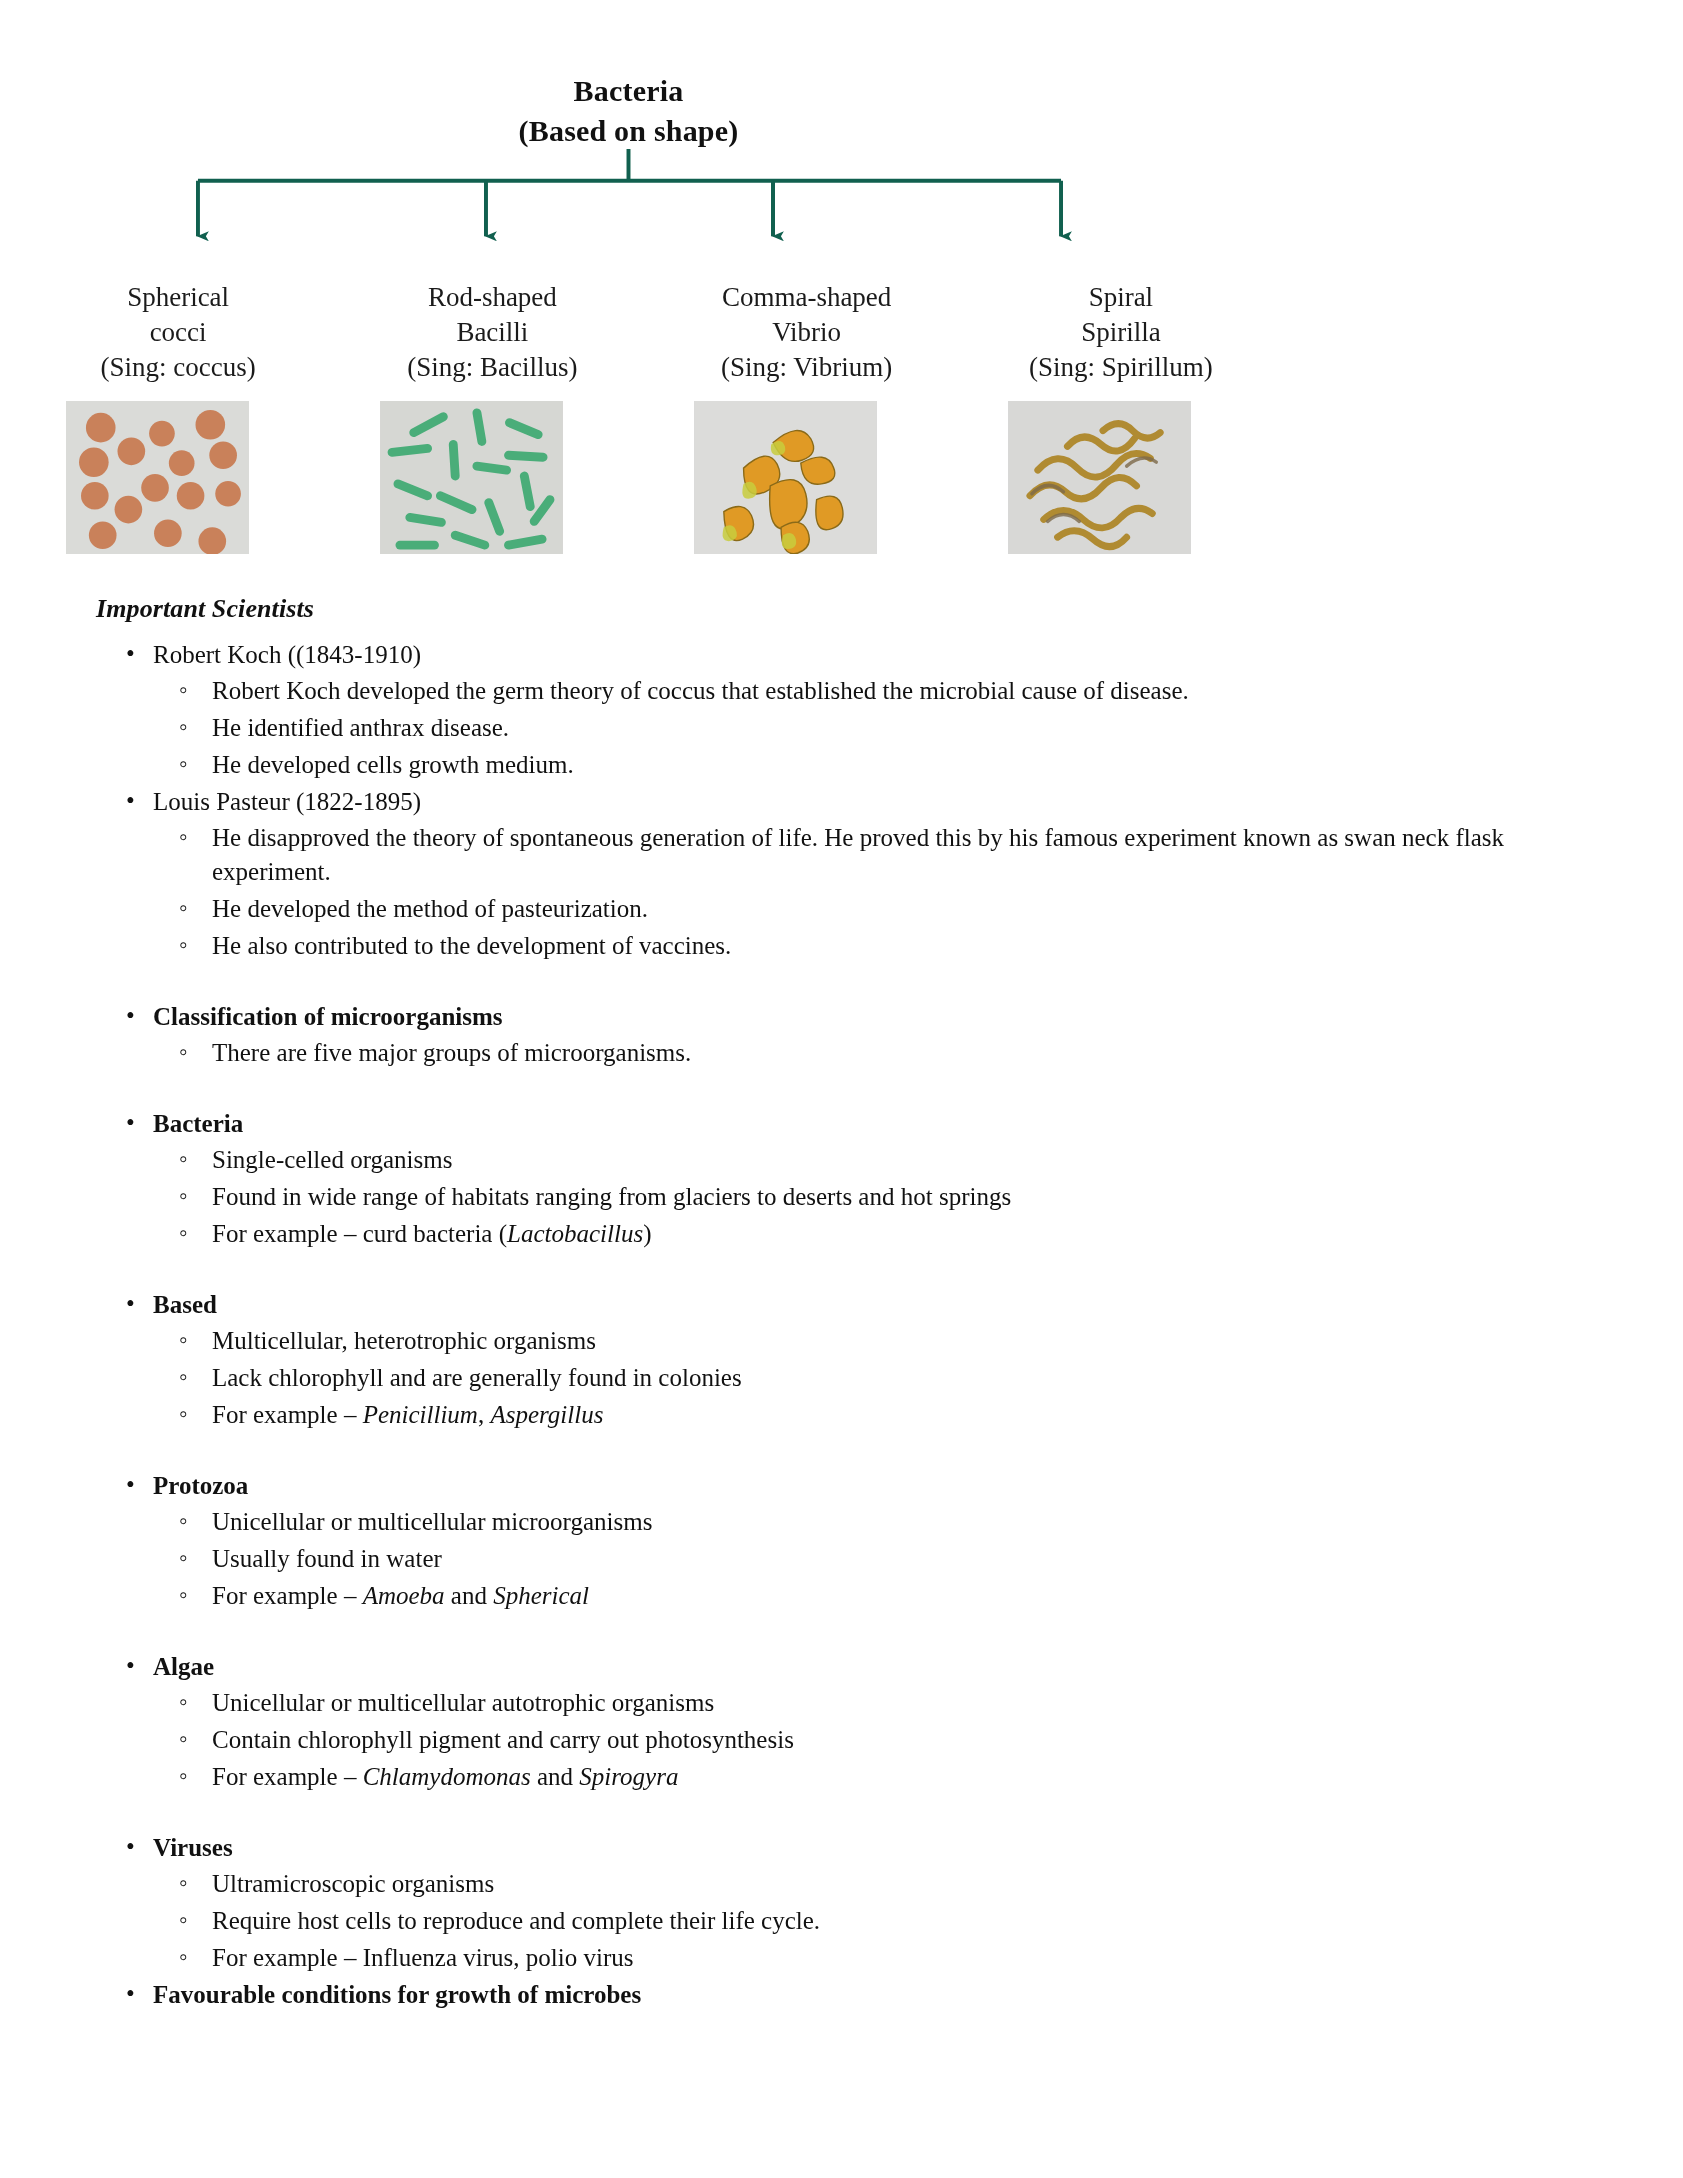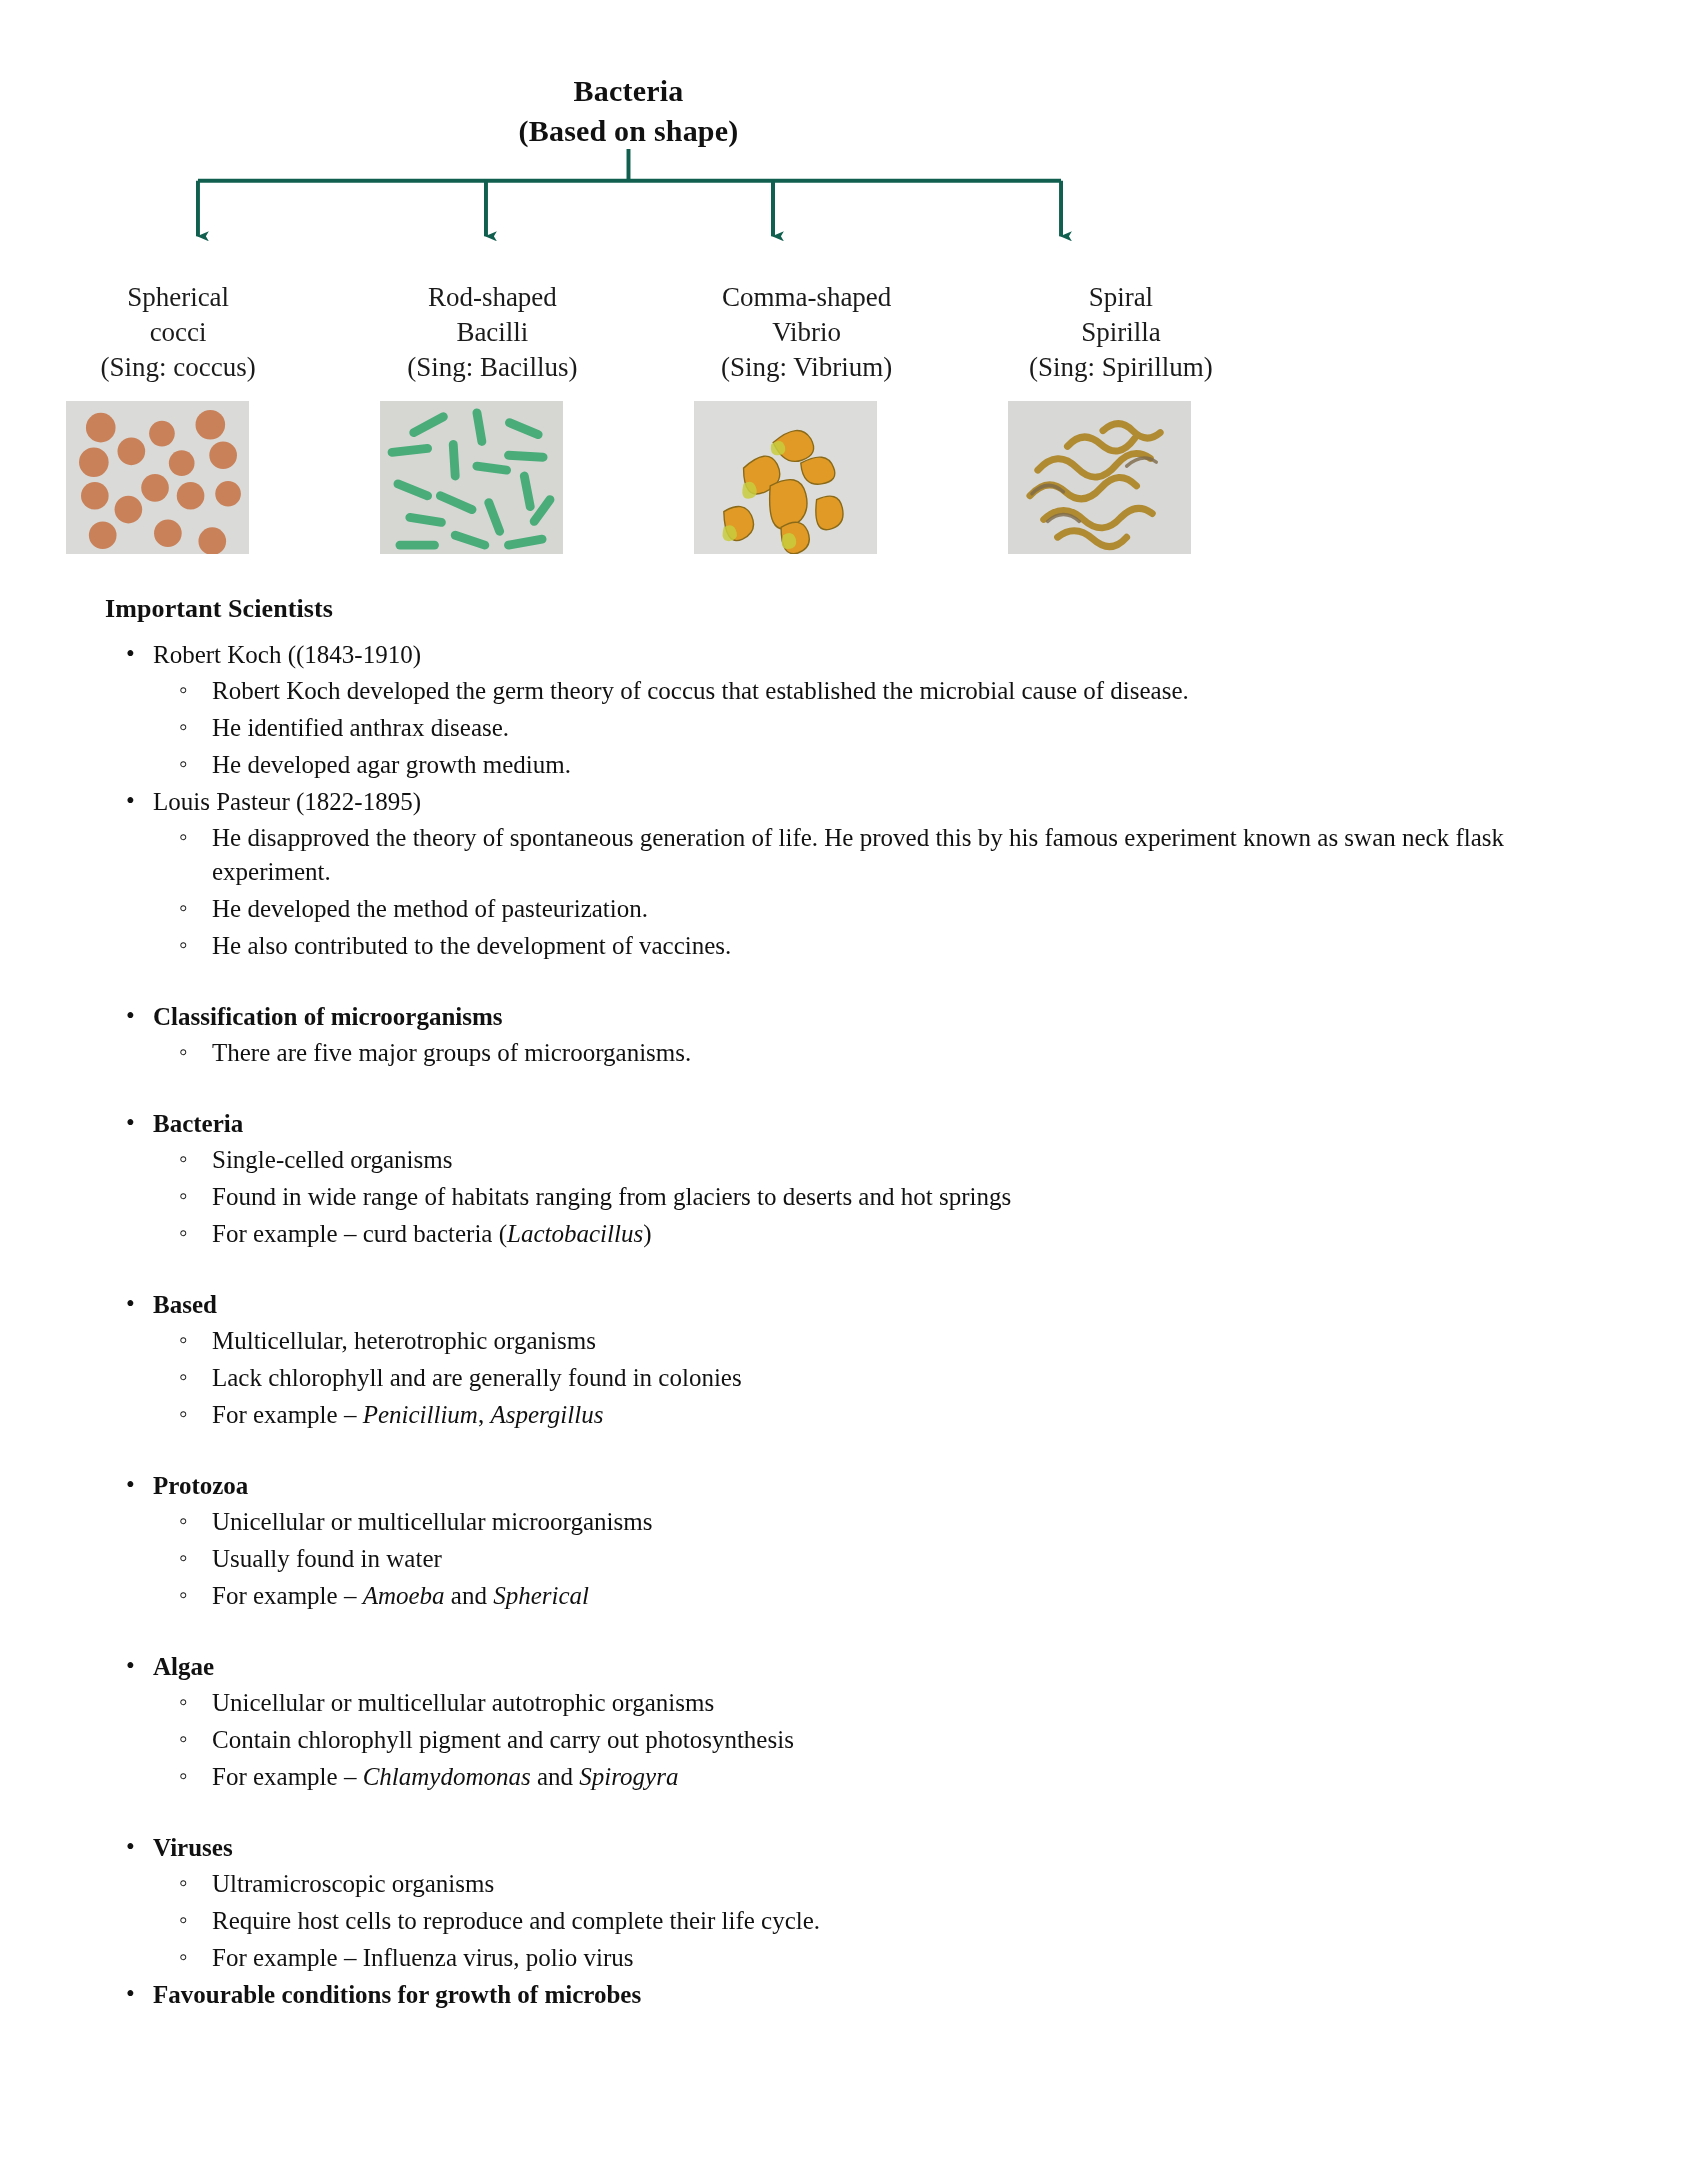--- a/index.html
+++ b/index.html
@@ -85,22 +85,23 @@
     top: 594px;
     left: 0;
     width: 1683px;
     padding: 0 89px 0 91px;
     box-sizing: border-box;
   }
 
   .section-heading {
     font-weight: bold;
     font-size: 26px;
-    margin: 0 0 14px 14px;
+    margin: 0 0 14px 5px;
     letter-spacing: 0.1px;
+    font-style: italic;
   }
 
   ul.lvl1 {
     list-style: none;
     margin: 1px;
     padding: 0;
   }
   ul.lvl1 > li.l1 {
     position: relative;
     padding-left: 61px;
@@ -288,21 +289,21 @@
   <div class="notes">
 
     <div class="section-heading">Important Scientists</div>
 
     <ul class="lvl1" id="notes-list">
         <li class="l1">
           <span class="l1-text">Robert Koch ((1843-1910)</span>
           <ul class="lvl2">
             <li class="l2">Robert Koch developed the germ theory of coccus that established the microbial cause of disease.</li>
             <li class="l2">He identified anthrax disease.</li>
-            <li class="l2">He developed agar growth medium.</li>
+            <li class="l2">He developed cells growth medium.</li>
           </ul>
         </li>
         <li class="l1">
           <span class="l1-text">Louis Pasteur (1822-1895)</span>
           <ul class="lvl2">
             <li class="l2">He disapproved the theory of spontaneous generation of life. He proved this by his famous experiment known as swan neck flask experiment.</li>
             <li class="l2">He developed the method of pasteurization.</li>
             <li class="l2">He also contributed to the development of vaccines.</li>
           </ul>
         </li>

